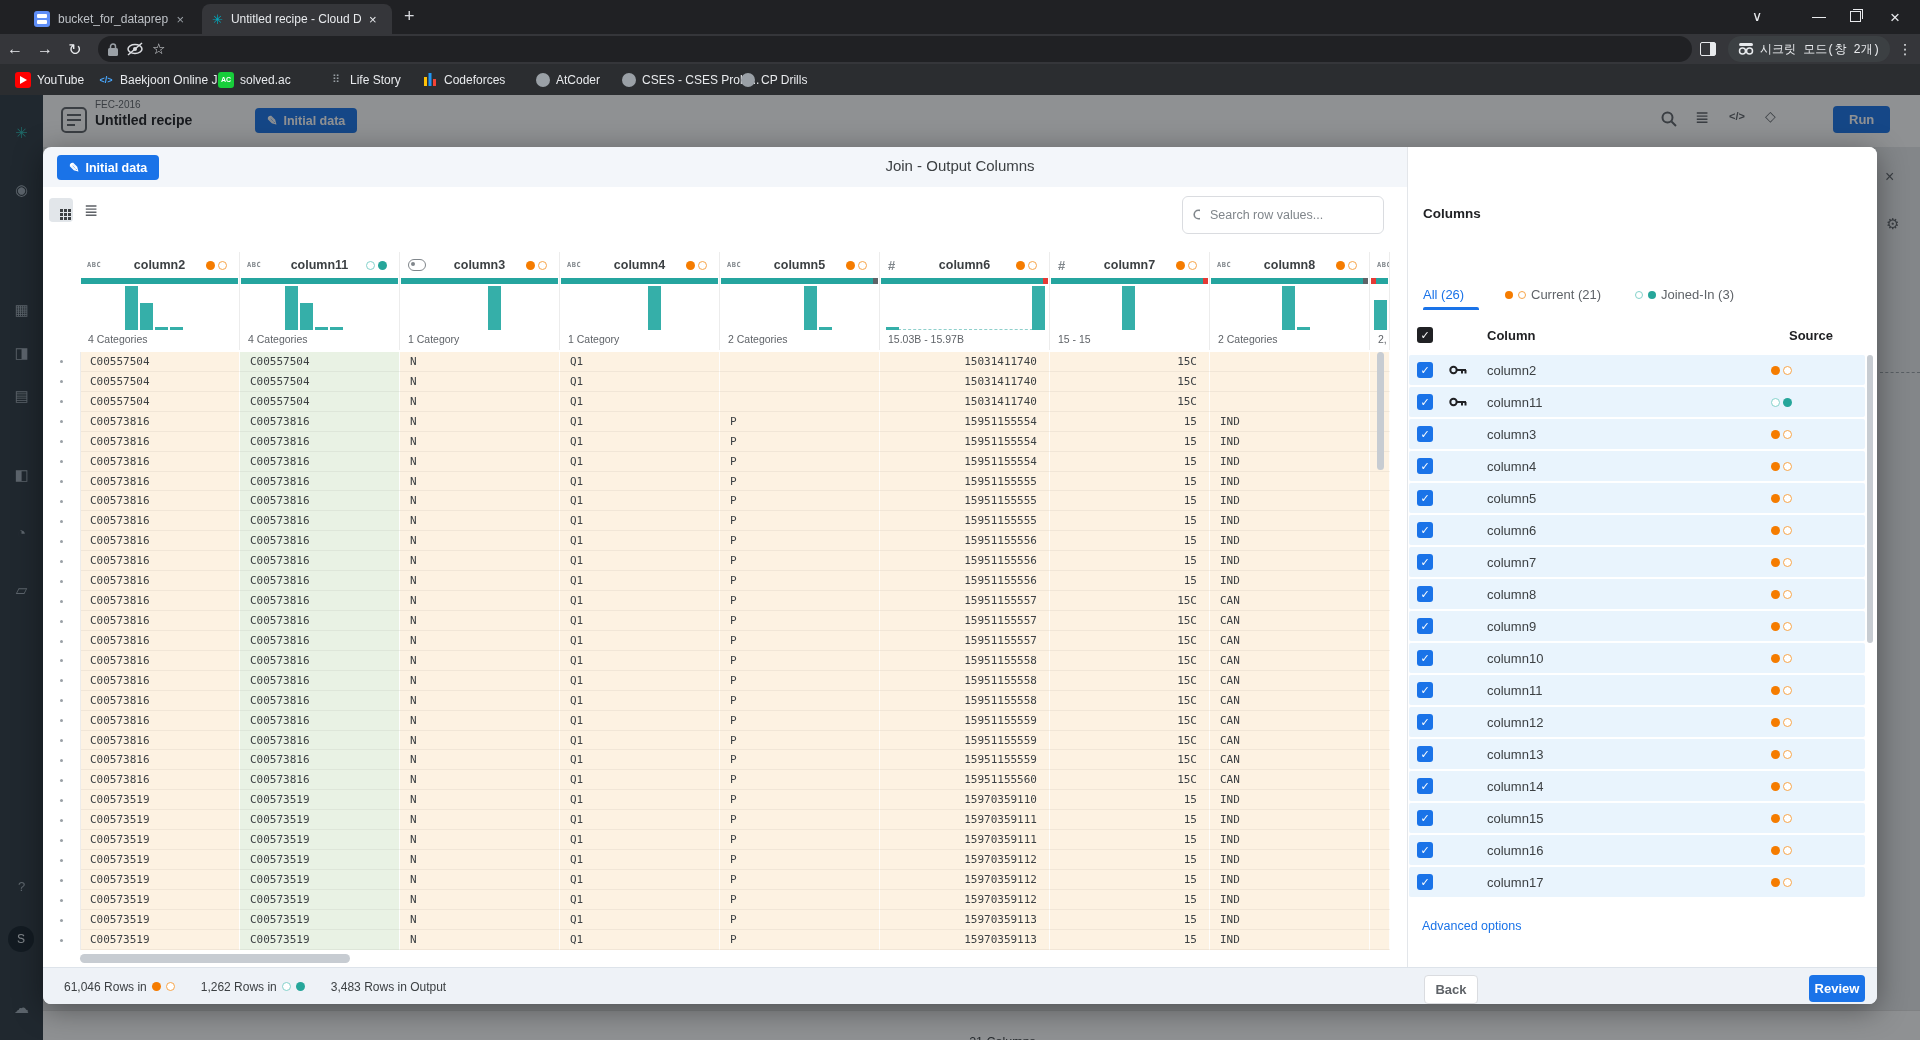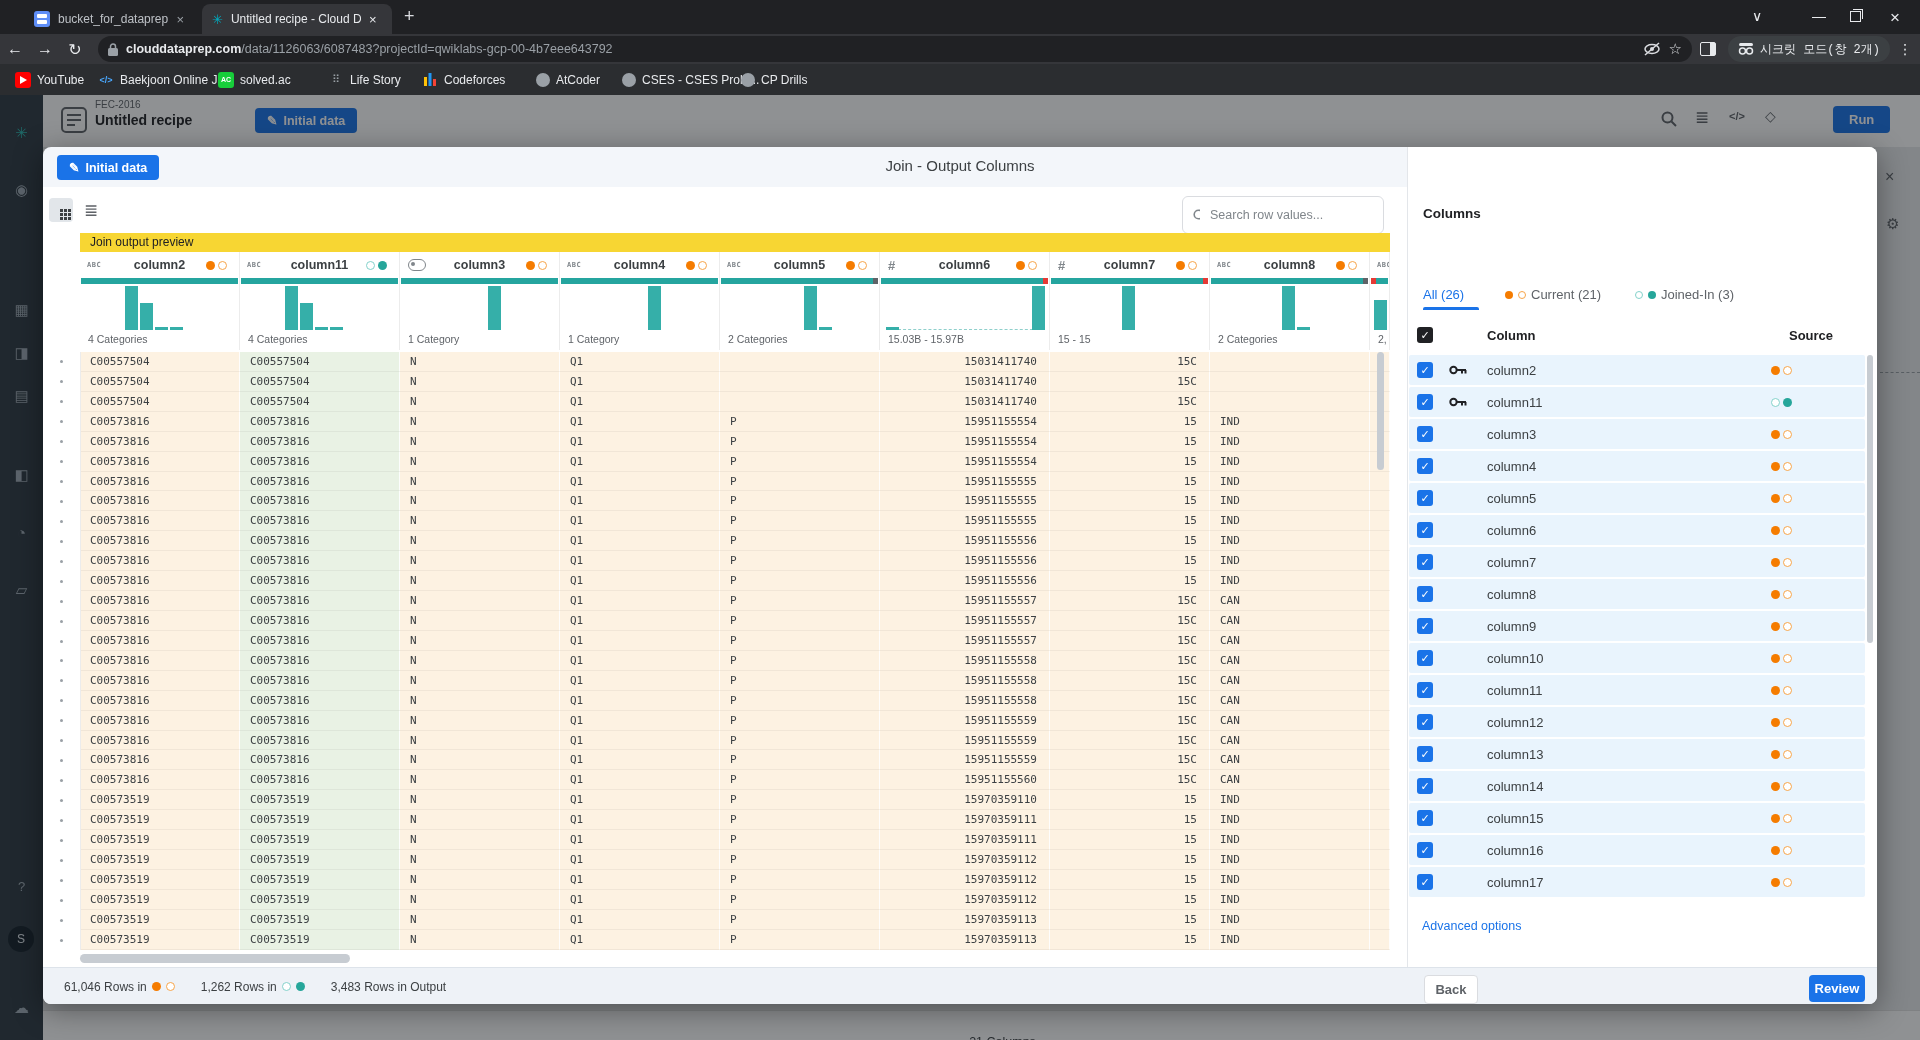--- a/index.html
+++ b/index.html
@@ -127,21 +127,20 @@
 
   <div class="abs" id="toolbar">
     <span class="navbtn">←</span>
     <span class="navbtn">→</span>
     <span class="navbtn">↻</span>
     <div id="omnibox">
       <svg width="10" height="13">
           <rect x="0" y="5" width="10" height="8" rx="1.5" fill="#9aa0a6"></rect>
           <path d="M2.5 5 V3.5 a2.5 2.5 0 0 1 5 0 V5" fill="none" stroke="#9aa0a6" stroke-width="1.5"></path>
         </svg>
-      <div id="urltext"><span class="dom">clouddataprep.com</span><span class="pth">/data/1126063/6087483?projectId=qwiklabs-gcp-00-4b7eee643792</span></div>
       <svg width="18" height="14">
           <ellipse cx="9" cy="7" rx="7" ry="4.5" fill="none" stroke="#dadce0" stroke-width="1.5"></ellipse>
           <circle cx="9" cy="7" r="2" fill="#dadce0"></circle>
           <line x1="2" y1="13" x2="16" y2="1" stroke="#dadce0" stroke-width="1.5"></line>
         </svg>
       <span style="color:#dadce0;font-size:15px;">☆</span>
     </div>
     <div class="sidepanel-ic" style="margin-right:12px;"></div>
     <div id="incog">
       <svg width="16" height="12">
@@ -271,21 +270,20 @@
     </div>
 
     <div class="abs searchbox" style="left:1139px;top:49px;width:202px;height:29px;">
       <svg width="13" height="13">
           <circle cx="5.5" cy="5.5" r="4.3" fill="none" stroke="#80868b" stroke-width="1.6"></circle>
           <line x1="8.8" y1="8.8" x2="12.5" y2="12.5" stroke="#80868b" stroke-width="1.6"></line>
         </svg>
       <input type="text" placeholder="Search row values..." style="">
     </div>
 
-    <div class="abs" id="banner">Join output preview</div>
 
     <div id="tablegen">
         <div class="abs colwrap" style="left: 37px; width: 160px;">
           <div class="chead">
             <div class="ctype">ABC</div>
             <div class="cname">column2</div>
             <div class="dots">
               <div class="d f-or"></div>
               <div class="d h-or"></div>
             </div>

